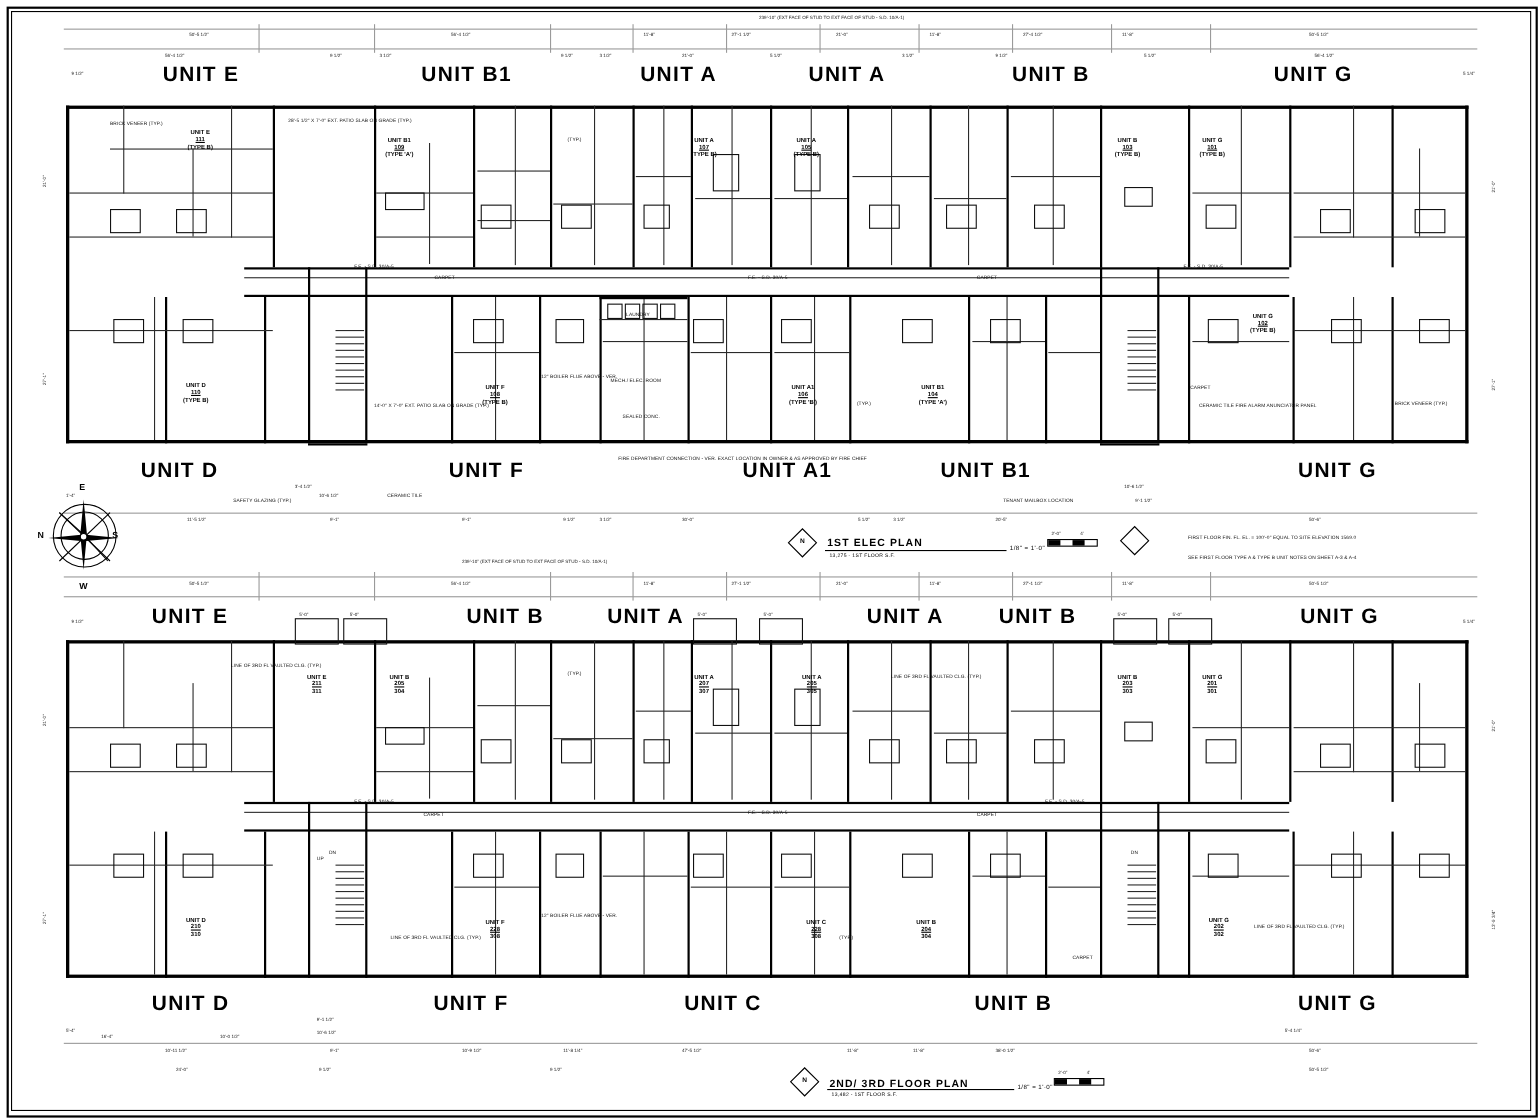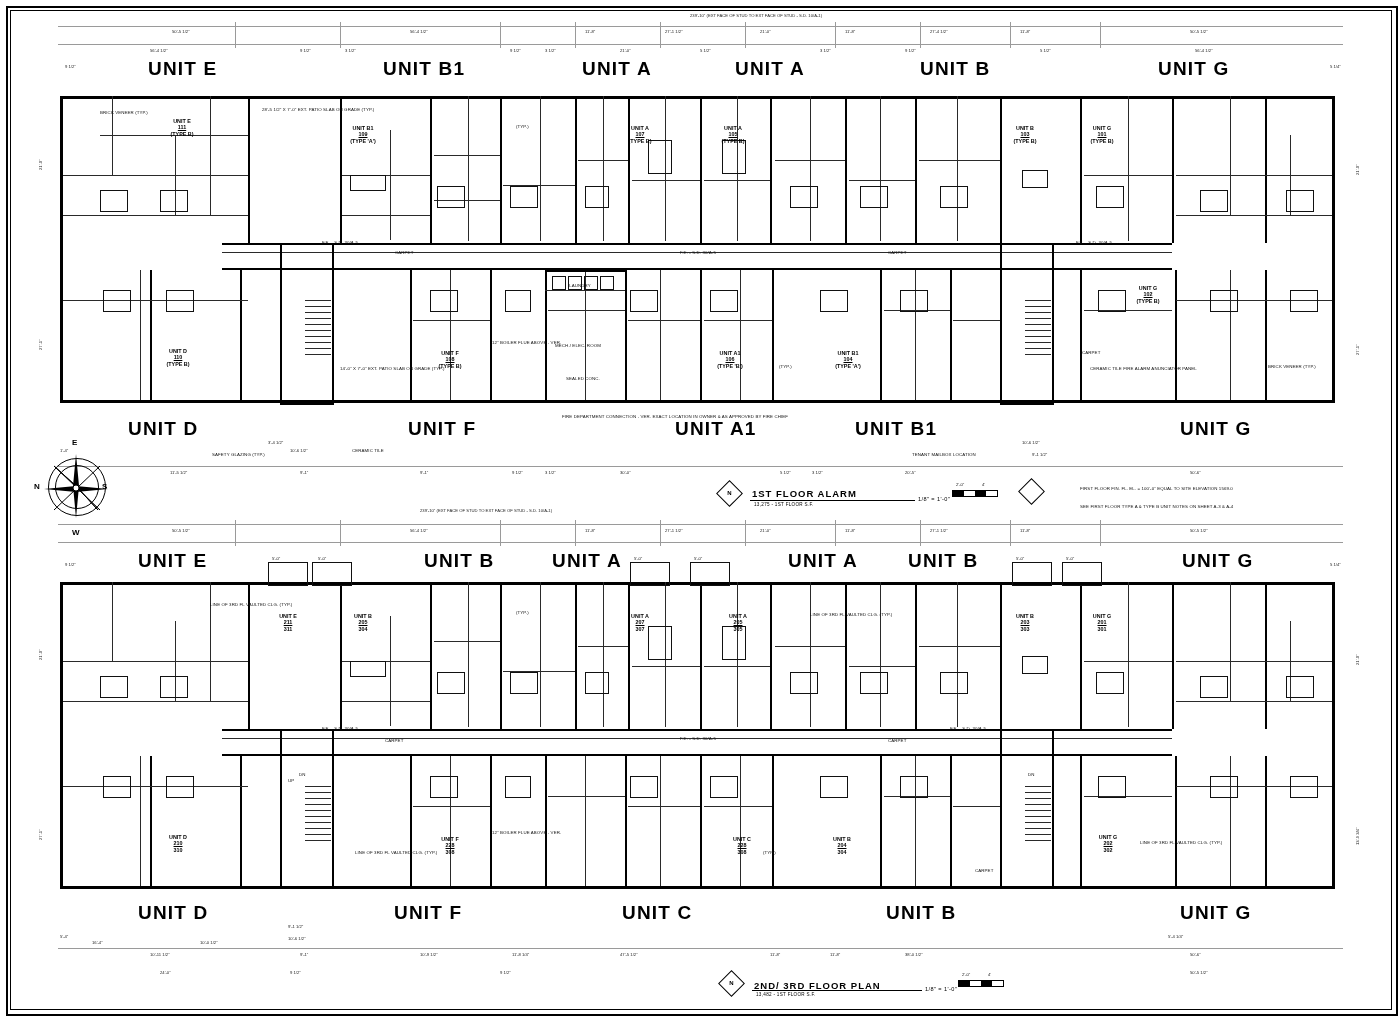--- a/index.html
+++ b/index.html
@@ -363,21 +363,21 @@
     <div class="dim" style="left:60px;top:448px;">1'-4"</div>
     <div class="dim" style="left:268px;top:440px;">3'-4 1/2"</div>
     <div class="dim" style="left:290px;top:448px;">10'-6 1/2"</div>
     <div class="dim" style="left:1022px;top:440px;">10'-6 1/2"</div>
     <div class="dim" style="left:1032px;top:452px;">9'-1 1/2"</div>
 
     <div>
       <div class="northmark" style="left:720px;top:484px;">
           <span>N</span>
         </div>
-      <div class="titletext" style="left:752px;top:488px;">1ST FLOOR ALARM</div>
+      <div class="titletext" style="left:752px;top:488px;">1ST ELEC PLAN</div>
       <div class="wall" style="left:750px;top:500px;width:165px;height:1px;"></div>
       <div class="subtitletext" style="left:754px;top:502px;">13,275 - 1ST FLOOR S.F.</div>
       <div class="scaletext" style="left:918px;top:496px;">1/8" = 1'-0"</div>
       <div class="dim" style="left:956px;top:482px;">2'-0"</div>
       <div class="dim" style="left:982px;top:482px;">4'</div>
       <div class="scalebar" style="left:952px;top:490px;width:44px;">
         <i style="left:0;width:11px;"></i>
           <i style="left:22px;width:11px;"></i>
       </div>
       <div class="northmark" style="left:1022px;top:482px;">

